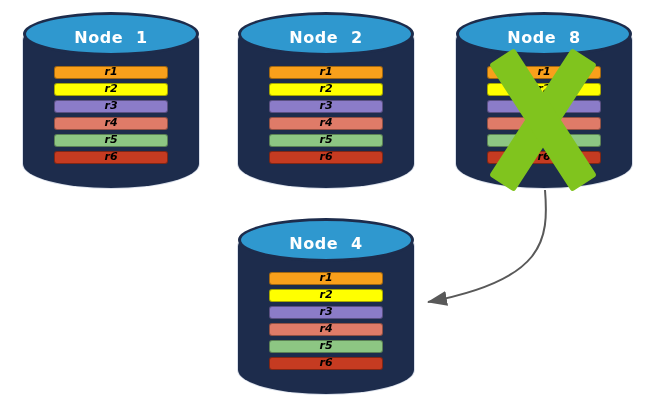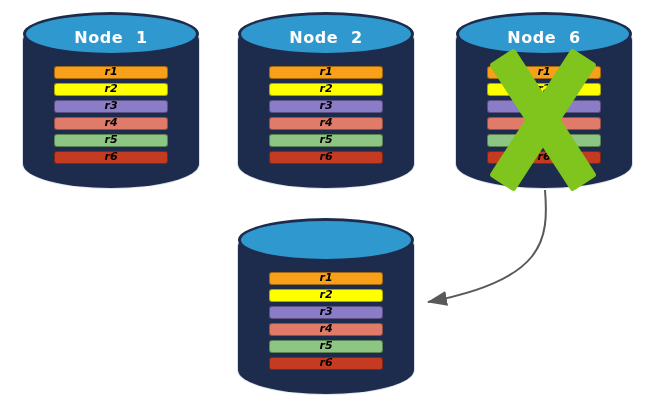--- a/index.html
+++ b/index.html
@@ -85,38 +85,39 @@
       <div class="row" style="background: rgb(139, 124, 200); color: rgb(0, 0, 0);"><span>r3</span></div>
       <div class="row" style="background: rgb(223, 123, 104); color: rgb(0, 0, 0);"><span>r4</span></div>
       <div class="row" style="background: rgb(141, 198, 131); color: rgb(0, 0, 0);"><span>r5</span></div>
       <div class="row" style="background: rgb(197, 59, 33); color: rgb(0, 0, 0);"><span>r6</span></div>
     </div>
 </div>
 
 <div class="node" id="node-2">
   <div class="cyl-body"></div>
   <div class="cyl-top"></div>
-  <div class="node-title">Node 6</div>
+  <div class="node-title">Node 8</div>
   <div class="rows">
       <div class="row" style="background: rgb(249, 160, 27); color: rgb(0, 0, 0);"><span>r1</span></div>
       <div class="row" style="background: rgb(255, 255, 0); color: rgb(0, 0, 0);"><span>r2</span></div>
       <div class="row" style="background: rgb(139, 124, 200); color: rgb(0, 0, 0);"><span>r3</span></div>
       <div class="row" style="background: rgb(223, 123, 104); color: rgb(0, 0, 0);"><span>r4</span></div>
       <div class="row" style="background: rgb(141, 198, 131); color: rgb(0, 0, 0);"><span>r5</span></div>
       <div class="row" style="background: rgb(197, 59, 33); color: rgb(0, 0, 0);"><span>r6</span></div>
     </div>
   <div class="x-mark">
     <div class="x-bar a"></div>
     <div class="x-bar b"></div>
   </div>
 </div>
 
 <div class="node" id="node-3">
   <div class="cyl-body"></div>
   <div class="cyl-top"></div>
+  <div class="node-title">Node 4</div>
   <div class="rows">
       <div class="row" style="background: rgb(249, 160, 27); color: rgb(0, 0, 0);"><span>r1</span></div>
       <div class="row" style="background: rgb(255, 255, 0); color: rgb(0, 0, 0);"><span>r2</span></div>
       <div class="row" style="background: rgb(139, 124, 200); color: rgb(0, 0, 0);"><span>r3</span></div>
       <div class="row" style="background: rgb(223, 123, 104); color: rgb(0, 0, 0);"><span>r4</span></div>
       <div class="row" style="background: rgb(141, 198, 131); color: rgb(0, 0, 0);"><span>r5</span></div>
       <div class="row" style="background: rgb(197, 59, 33); color: rgb(0, 0, 0);"><span>r6</span></div>
     </div>
 </div>
 

